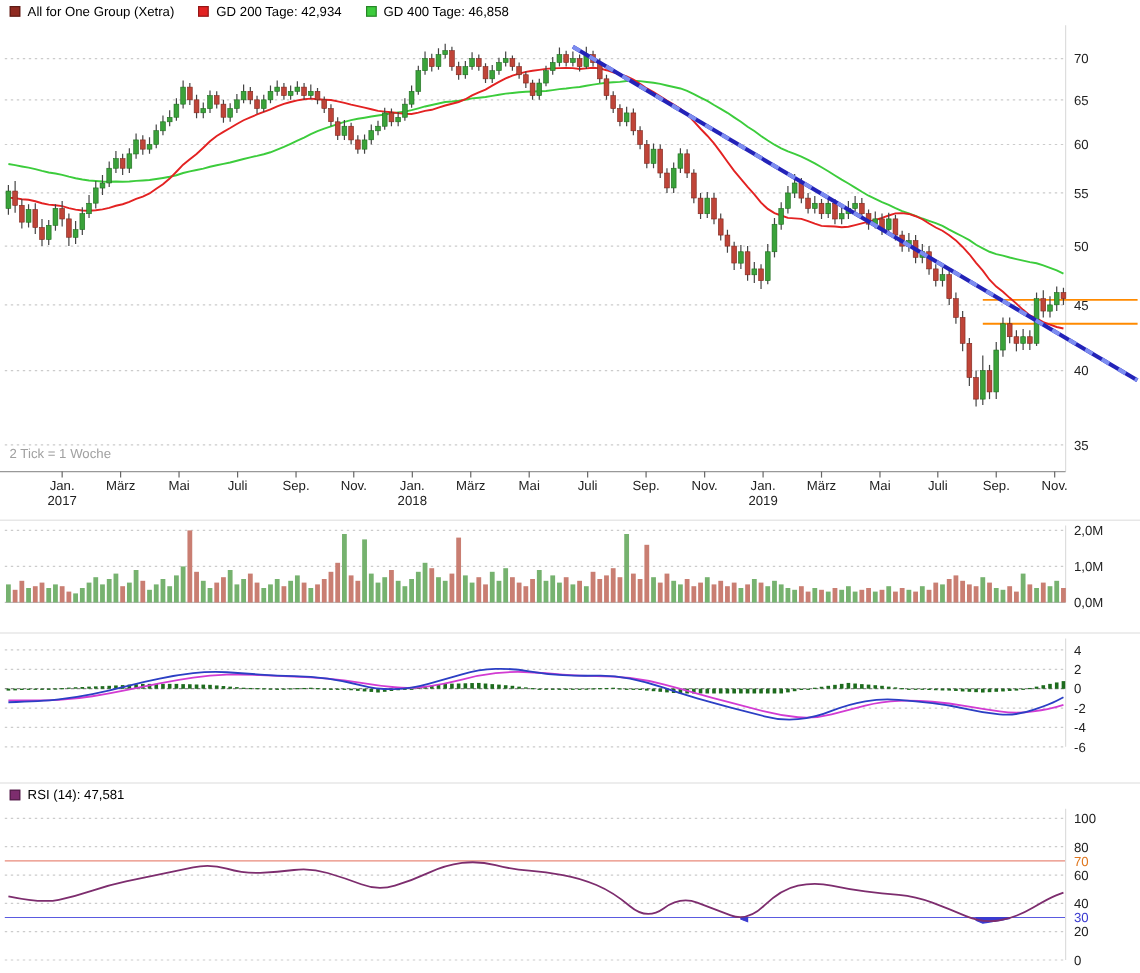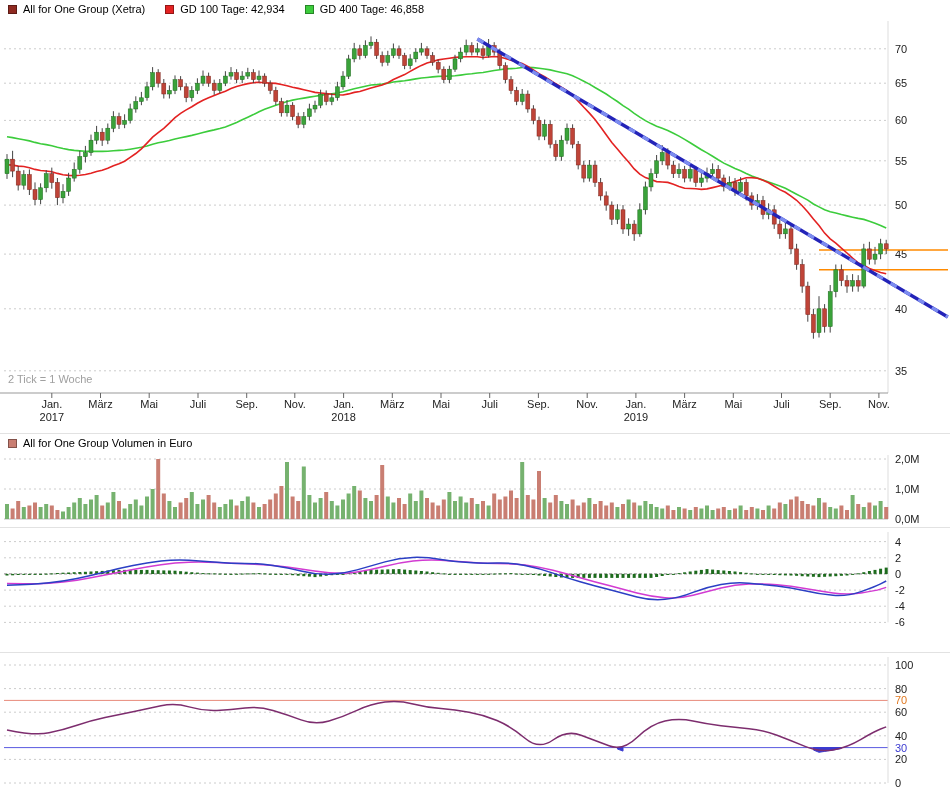--- a/index.html
+++ b/index.html
@@ -1,41 +1,41 @@
 <!DOCTYPE html>
 <html><head>
 <meta charset="utf-8">
 <style>
   *{margin:0;padding:0;box-sizing:border-box}
   html,body{background:#fff}
   #app{position:relative;width:950px;height:811px;background:#fff;
        font-family:"Liberation Sans",sans-serif;font-size:11px;color:#000;overflow:hidden}
   .panel{position:relative;width:950px}
   .panel + .panel{border-top:1px solid #e2e2e2}
-  .legend{display:flex;align-items:flex-start;height:17px;padding:3px 0 1px 8px;white-space:nowrap}
+  .legend{display:flex;align-items:center;height:17px;padding:3px 0 1px 8px;white-space:nowrap}
   .legend .item{display:flex;align-items:center;margin-right:20px}
   .sq{width:9px;height:9px;display:inline-block;margin-right:6px;border:1px solid rgba(0,0,0,.35)}
   svg{display:block}
   .footnote{position:absolute;left:8px;top:373px;color:#a0a0a0}
   text{font-family:"Liberation Sans",sans-serif}
 </style>
 </head>
 <body>
 
 <div id="app">
 
   <div class="panel" style="height:433px">
     <div class="legend">
       <span class="item">
         <span class="sq" style="background: rgb(143, 42, 33);"></span>
         <span>All for One Group (Xetra)</span>
       </span>
       <span class="item">
         <span class="sq" style="background: rgb(227, 34, 34);"></span>
-        <span>GD 100 Tage: 42,934</span>
+        <span>GD 200 Tage: 42,934</span>
       </span>
       <span class="item">
         <span class="sq" style="background: rgb(60, 204, 60);"></span>
         <span>GD 400 Tage: 46,858</span>
       </span>
     </div>
     <svg id="svg-price" width="950" height="416">
         <line x1="4" y1="353.8" x2="888" y2="353.8" stroke="#cccccc" stroke-dasharray="2 3" stroke-width="1"></line>
         <text x="895" y="357.8" fill="#222222" font-size="11" text-anchor="start">35</text>
         <line x1="4" y1="291.8" x2="888" y2="291.8" stroke="#cccccc" stroke-dasharray="2 3" stroke-width="1"></line>
@@ -413,26 +413,20 @@
         <rect x="878.6" y="226.8" width="4" height="10.2" fill="#3aa23a" stroke="#1e6b1e" stroke-width="0.5"></rect>
         <line x1="886.2" y1="222.8" x2="886.2" y2="237.1" stroke="#444444" stroke-width="1"></line>
         <rect x="884.2" y="226.8" width="4" height="5.1" fill="#bf4438" stroke="#7c271e" stroke-width="0.5"></rect>
         <line x1="477.4" y1="21.964463676065236" x2="947.8" y2="299.96721251423344" stroke="#2323b8" stroke-width="3.4"></line>
         <line x1="477.4" y1="21.964463676065236" x2="947.8" y2="299.96721251423344" stroke="#7c8cf0" stroke-width="3.4" stroke-dasharray="7 9"></line>
       </svg>
     <div class="footnote">2 Tick = 1 Woche</div>
   </div>
 
   <div class="panel" style="height:94px">
-    <div class="legend">
-      <span class="item">
-        <span class="sq" style="background: rgb(201, 126, 114);"></span>
-        <span>All for One Group Volumen in Euro</span>
-      </span>
-    </div>
     <svg id="svg-volume" width="950" height="76">
         <line x1="4" y1="68" x2="888" y2="68" stroke="#bbbbbb" stroke-dasharray="none"></line>
         <text x="895" y="72" fill="#222222" font-size="11" text-anchor="start">0,0M</text>
         <line x1="4" y1="38" x2="888" y2="38" stroke="#cccccc" stroke-dasharray="2 3"></line>
         <text x="895" y="42" fill="#222222" font-size="11" text-anchor="start">1,0M</text>
         <line x1="4" y1="8" x2="888" y2="8" stroke="#cccccc" stroke-dasharray="2 3"></line>
         <text x="895" y="12" fill="#222222" font-size="11" text-anchor="start">2,0M</text>
         <line x1="888" y1="4" x2="888" y2="68" stroke="#dddddd"></line>
         <rect x="5.0" y="53.0" width="4" height="15.0" fill="#76b26f"></rect>
         <rect x="10.6" y="57.5" width="4" height="10.5" fill="#c97e72"></rect>
@@ -767,20 +761,26 @@
         <rect x="867.9" y="43.0" width="3" height="2.9" fill="#1d6b1d"></rect>
         <rect x="873.5" y="41.9" width="3" height="4.0" fill="#1d6b1d"></rect>
         <rect x="879.1" y="40.7" width="3" height="5.2" fill="#1d6b1d"></rect>
         <rect x="884.7" y="39.6" width="3" height="6.4" fill="#1d6b1d"></rect>
         <path d="M7 55.6 Q35 56 49.0 55.2 Q63 54.4 77.0 52.2 Q91 50 105.0 47.1 Q119 44.3 133.0 41.5 Q147 38.7 161.0 36.7 Q175 34.6 189.0 34.2 Q203 33.8 217.0 34.6 Q231 35.4 245.0 35.8 Q259 36.2 273.0 37.5 Q287 38.7 301.0 41.1 Q315 43.5 329.0 44.7 Q343 45.9 357.0 43.9 Q371 41.9 385.0 38.3 Q399 34.6 413.0 33.0 Q427 31.4 441.0 32.2 Q455 33 469.0 34.2 Q483 35.4 497.0 35.4 Q511 35.4 525.0 37.0 Q539 38.7 553.0 42.3 Q567 45.9 581.0 50.0 Q595 54 609.0 57.6 Q623 61.3 637.0 64.9 Q651 68.5 665.0 69.7 Q679 70.9 693.0 67.3 Q707 63.7 721.0 60.0 Q735 56.4 749.0 56.0 Q763 55.6 777.0 56.8 Q791 58 805.0 60.5 Q819 62.9 833.0 64.9 Q847 66.9 861.0 64.9 Q875 62.9 880.6 61.1 L886.2 59.4" fill="none" stroke="#d23bd2" stroke-width="1.5"></path>
         <path d="M7 57.2 Q35 56.4 49.0 54.8 Q63 53.2 77.0 50.4 Q91 47.5 105.0 43.9 Q119 40.3 133.0 37.5 Q147 34.6 161.0 33.0 Q175 31.4 189.0 32.2 Q203 33 217.0 34.2 Q231 35.4 245.0 35.4 Q259 35.4 273.0 37.5 Q287 39.5 301.0 43.1 Q315 46.7 329.0 46.3 Q343 45.9 357.0 41.9 Q371 37.9 385.0 33.9 Q399 29.8 413.0 29.4 Q427 29 441.0 31.4 Q455 33.8 469.0 34.6 Q483 35.4 497.0 35.0 Q511 34.6 525.0 37.5 Q539 40.3 553.0 45.1 Q567 50 581.0 54.0 Q595 58 609.0 61.6 Q623 65.3 637.0 68.9 Q651 72.6 665.0 71.3 Q679 70.1 693.0 64.4 Q707 58.8 721.0 56.4 Q735 54 749.0 55.2 Q763 56.4 777.0 58.0 Q791 59.6 805.0 62.8 Q819 66.1 833.0 67.3 Q847 68.5 861.0 63.6 Q875 58.8 880.6 55.9 L886.2 53" fill="none" stroke="#2b3fc4" stroke-width="1.5"></path>
       </svg>
   </div>
 
   <div class="panel" style="height:159px">
+    <div class="legend">
+      <span class="item">
+        <span class="sq" style="background: rgb(125, 45, 110);"></span>
+        <span>RSI (14): 47,581</span>
+      </span>
+    </div>
     <svg id="svg-rsi" width="950" height="140">
         <line x1="4" y1="12.0" x2="888" y2="12.0" stroke="#cccccc" stroke-dasharray="2 3"></line>
         <text x="895" y="16" fill="#222222" font-size="11" text-anchor="start">100</text>
         <line x1="4" y1="35.6" x2="888" y2="35.6" stroke="#cccccc" stroke-dasharray="2 3"></line>
         <text x="895" y="39.6" fill="#222222" font-size="11" text-anchor="start">80</text>
         <line x1="4" y1="47.4" x2="888" y2="47.4" stroke="#e88a7a" stroke-width="1"></line>
         <text x="895" y="51.4" fill="#e07820" font-size="11" text-anchor="start">70</text>
         <line x1="4" y1="59.2" x2="888" y2="59.2" stroke="#cccccc" stroke-dasharray="2 3"></line>
         <text x="895" y="63.2" fill="#222222" font-size="11" text-anchor="start">60</text>
         <line x1="4" y1="82.8" x2="888" y2="82.8" stroke="#cccccc" stroke-dasharray="2 3"></line>

